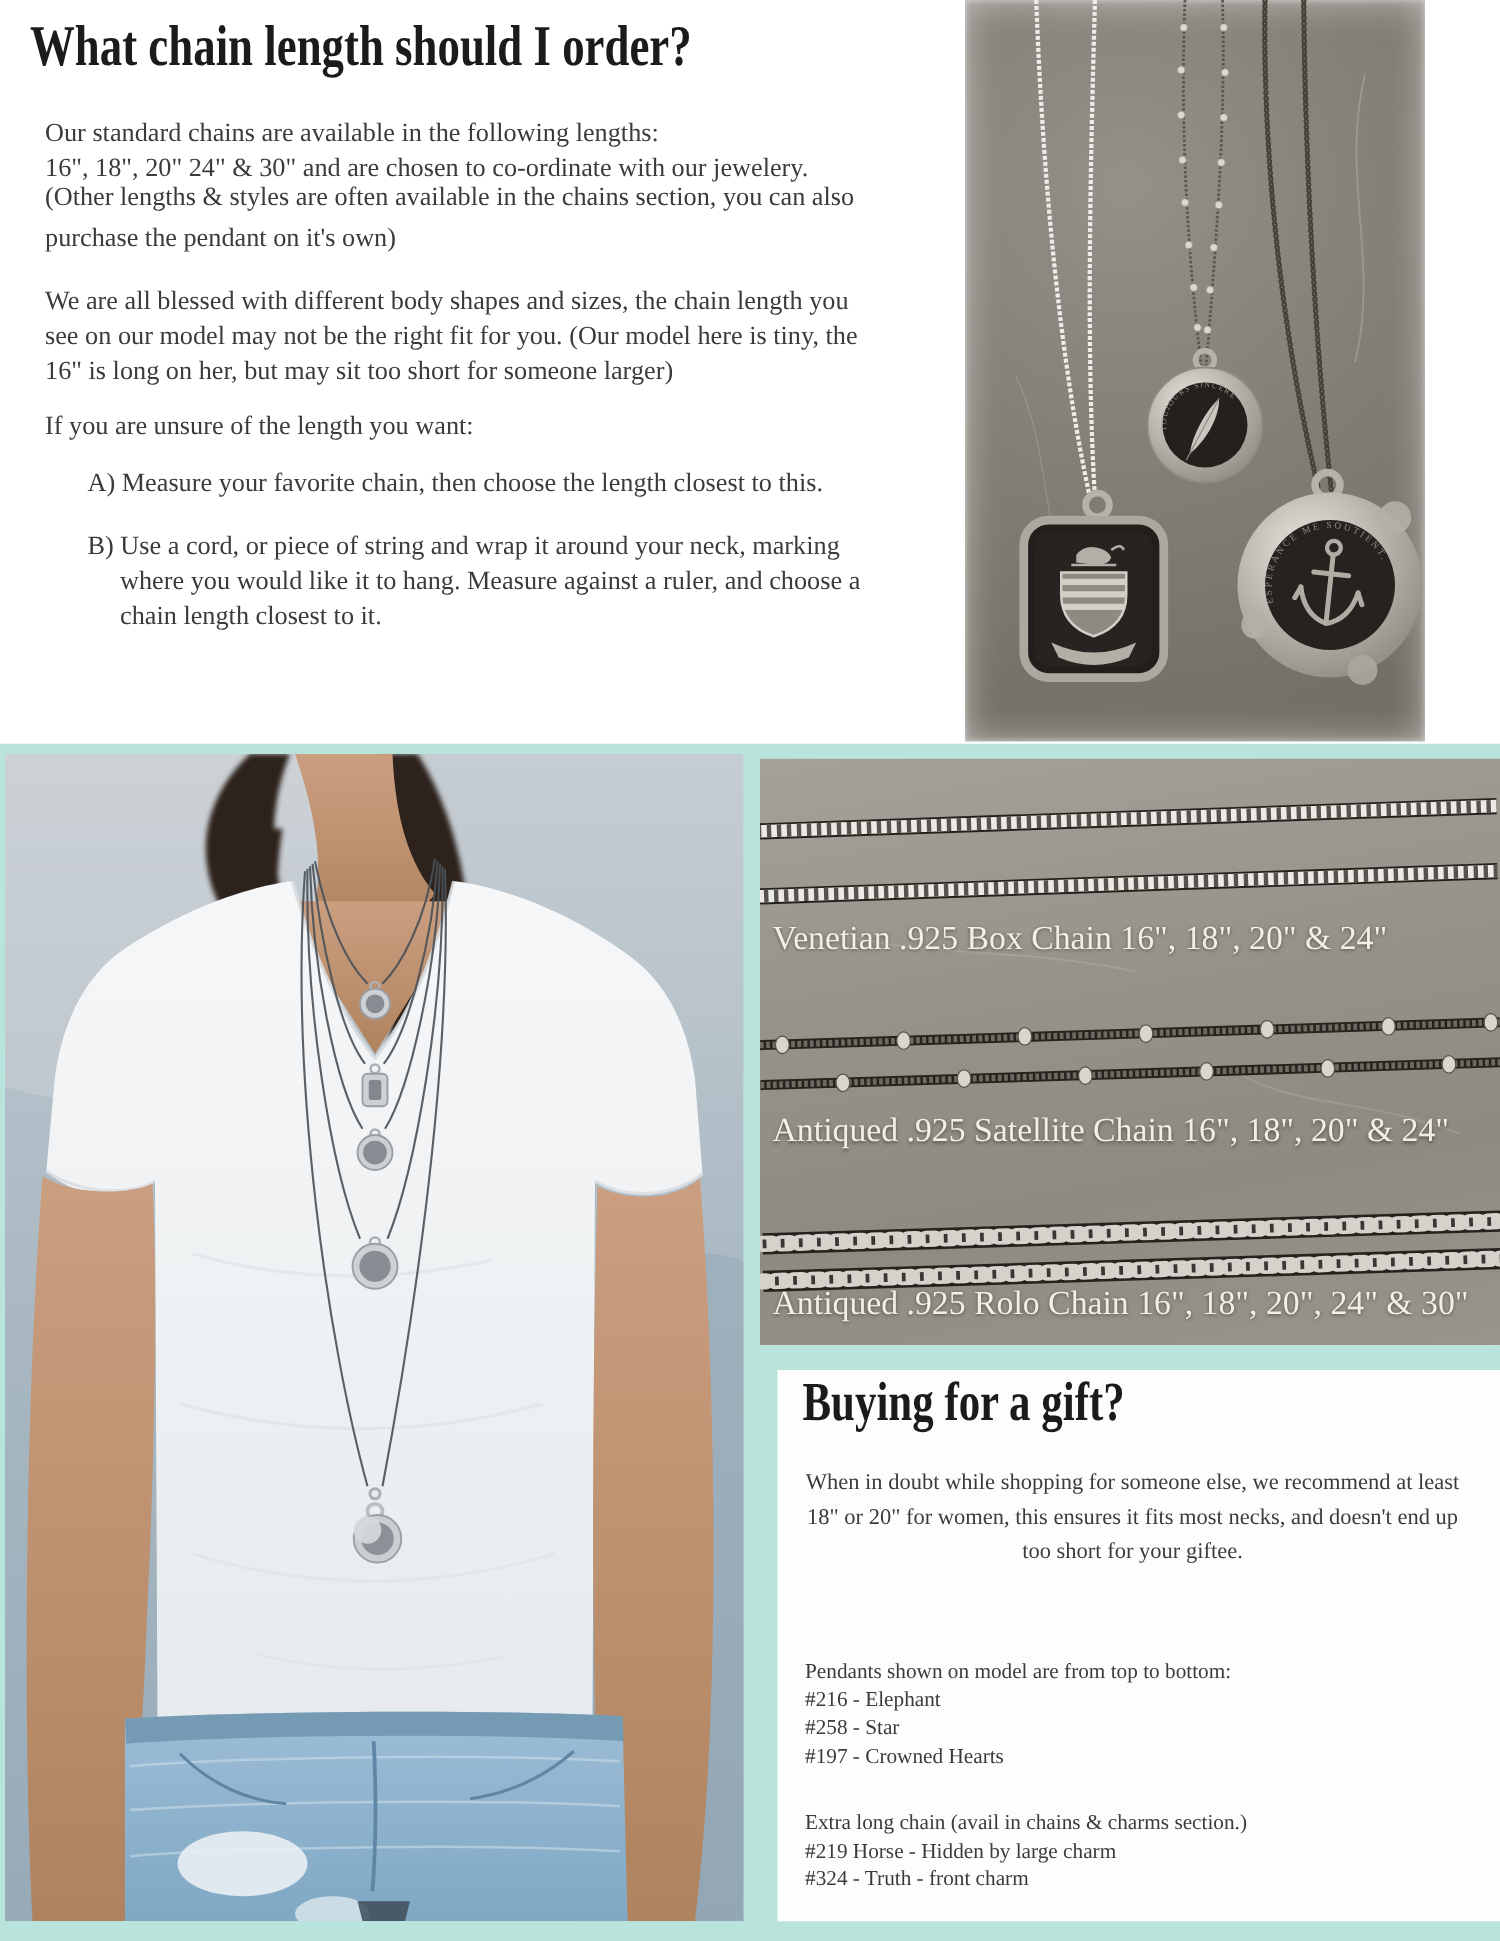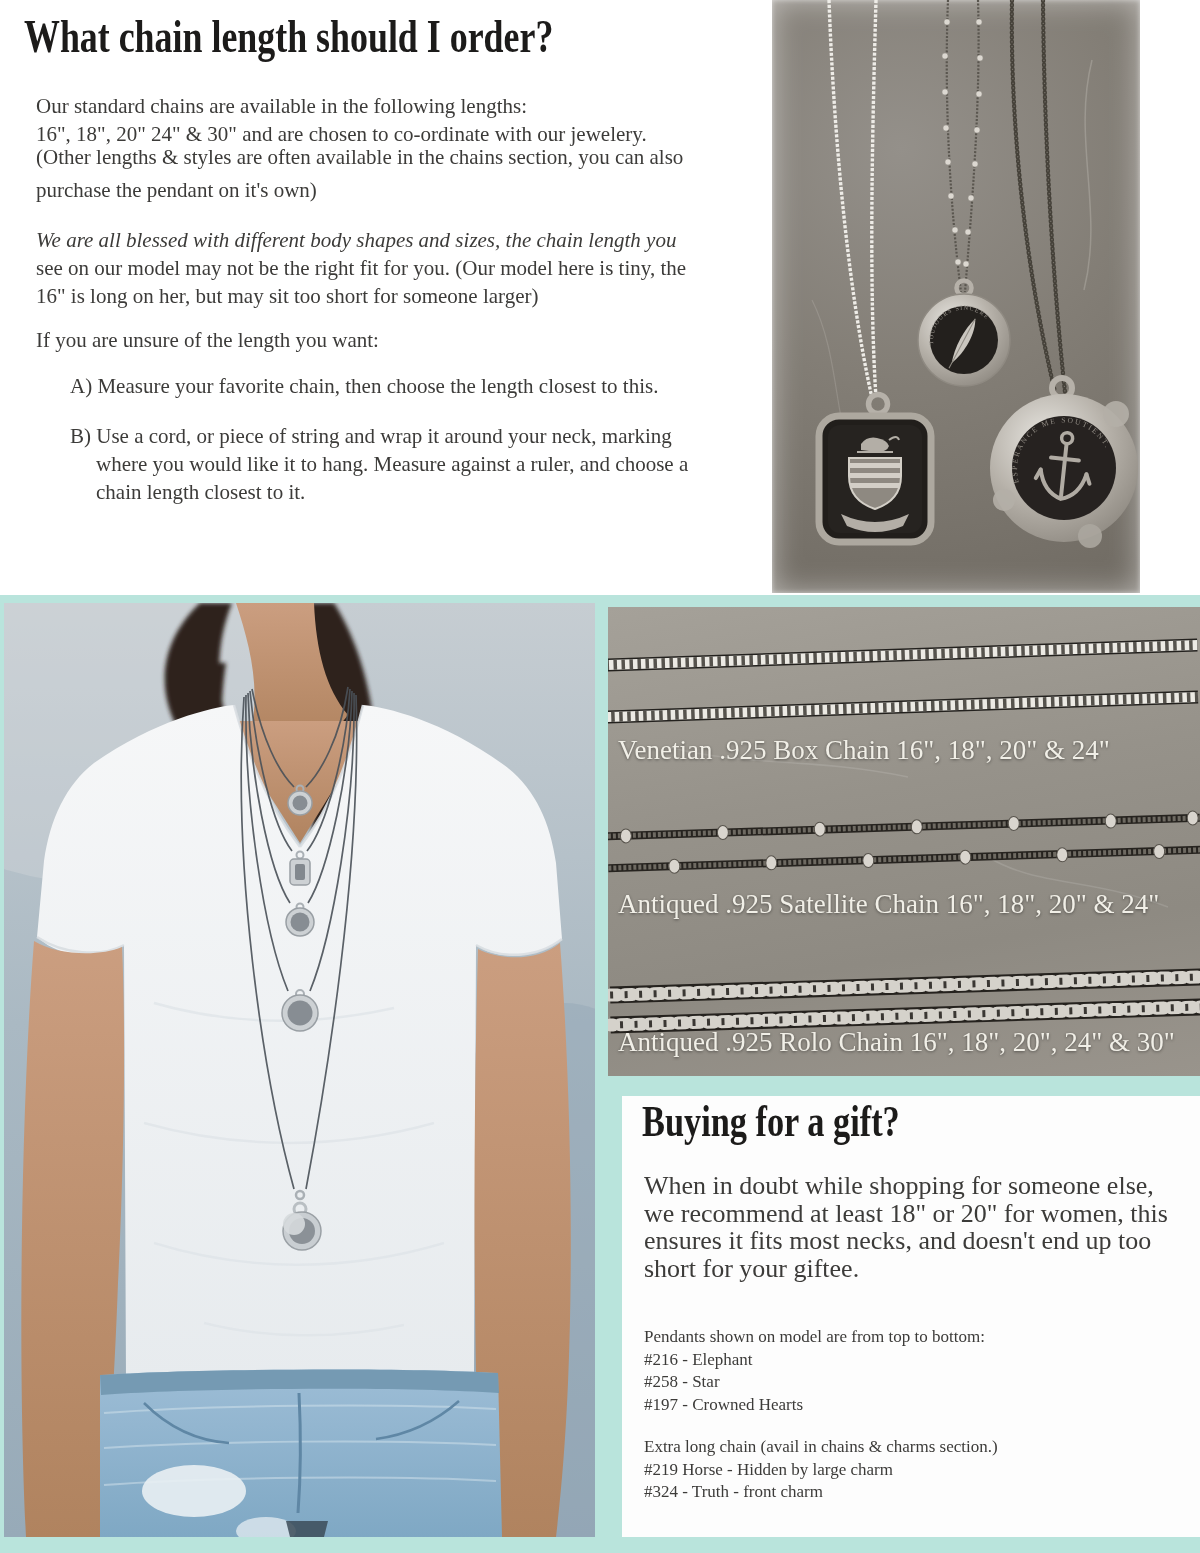--- a/index.html
+++ b/index.html
@@ -24,25 +24,25 @@
     background:radial-gradient(circle at 35% 25%, #94908a 0%, #837e76 45%, #6f6a62 100%);
     box-shadow:inset 0 0 30px rgba(255,255,255,.5), inset 0 0 5px rgba(255,255,255,.55);}
   .model-photo{position:absolute;left:4px;top:603px;width:591px;height:934px;overflow:hidden;}
   .chains-photo{position:absolute;left:608px;top:607px;width:592px;height:469px;
     background:linear-gradient(170deg,#a5a199 0%,#96928a 40%,#8e8a82 70%,#99948c 100%);overflow:hidden;}
   .chain-label{position:absolute;left:10px;font-size:27px;color:#f1efe7;white-space:nowrap;
     text-shadow:0 1px 3px rgba(0,0,0,.45);}
 
   
   .gift-panel{position:absolute;left:622px;top:1096px;width:665px;height:441px;background:#fdfdfd;}
-  .gift-text{position:absolute;left:22px;top:76px;width:524px;font-size:26px;line-height:27.5px;}
+  .gift-text{position:absolute;left:22px;top:76px;width:524px;font-size:18px;line-height:27.5px;text-align:center;}
   .gift-text p{margin:0;}
   .gift-men{margin-left:6px;}
   .pendant-lists{position:absolute;left:22px;top:230px;font-size:17px;line-height:22.5px;color:#3c3b39;}
-  .list-gap{margin-top:20px;}
+  .list-gap{margin-top:31px;}
   .plain-list{list-style:none;margin:0;padding:0;}
 </style>
 </head>
 <body>
 
 <div class="page">
 
   <div class="teal-band"></div>
 
   <div class="abs" style="left:24px;top:12px;">
@@ -50,21 +50,21 @@
   </div>
 
   <div>
     <div class="body-line" style="left:36px;top:92px;">Our standard chains are available in the following lengths:</div>
     <div class="body-line" style="left:36px;top:120px;">16", 18", 20" 24" &amp; 30"  and are chosen to co-ordinate with our jewelery.</div>
     <div class="body-line" style="left:36px;top:143px;">(Other lengths &amp; styles are often available in the chains section, you can also</div>
     <div class="body-line" style="left:36px;top:176px;">purchase the pendant on it's own)</div>
   </div>
 
   <div>
-    <div class="body-line" style="left:36px;top:226px;font-style:italic;">We are all blessed with different body shapes and sizes, the chain length you</div>
+    <div class="body-line" style="left:36px;top:226px;">We are all blessed with different body shapes and sizes, the chain length you</div>
     <div class="body-line" style="left:36px;top:254px;">see on our model may not be the right fit for you. (Our model here is tiny, the</div>
     <div class="body-line" style="left:36px;top:282px;">16" is long on her, but may sit too short for someone larger)</div>
   </div>
 
   <div class="body-line" style="left:36px;top:326px;">If you are unsure of the length you want:</div>
 
   <div class="body-line" style="left:70px;top:372px;">A) Measure your favorite chain, then choose the length closest to this.</div>
 
   <div>
     <div class="body-line" style="left:70px;top:422px;">B) Use a cord, or piece of string and wrap it around your neck, marking</div>

